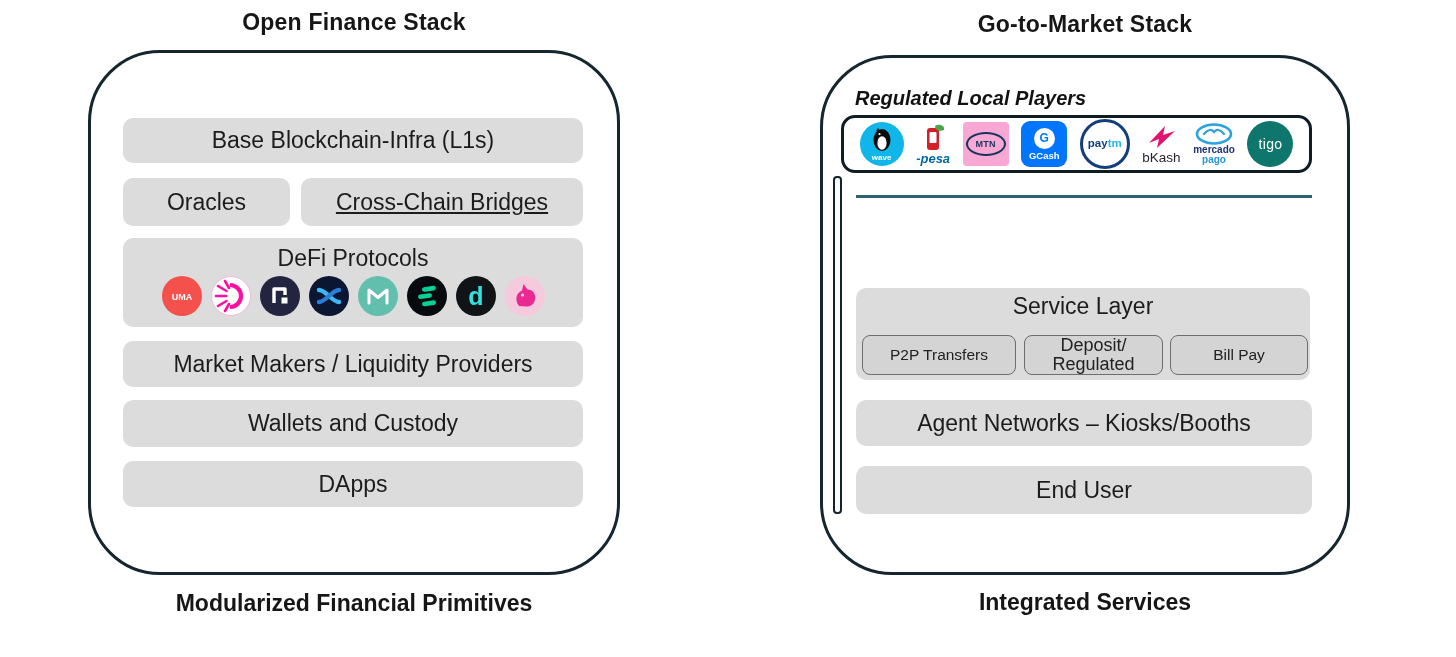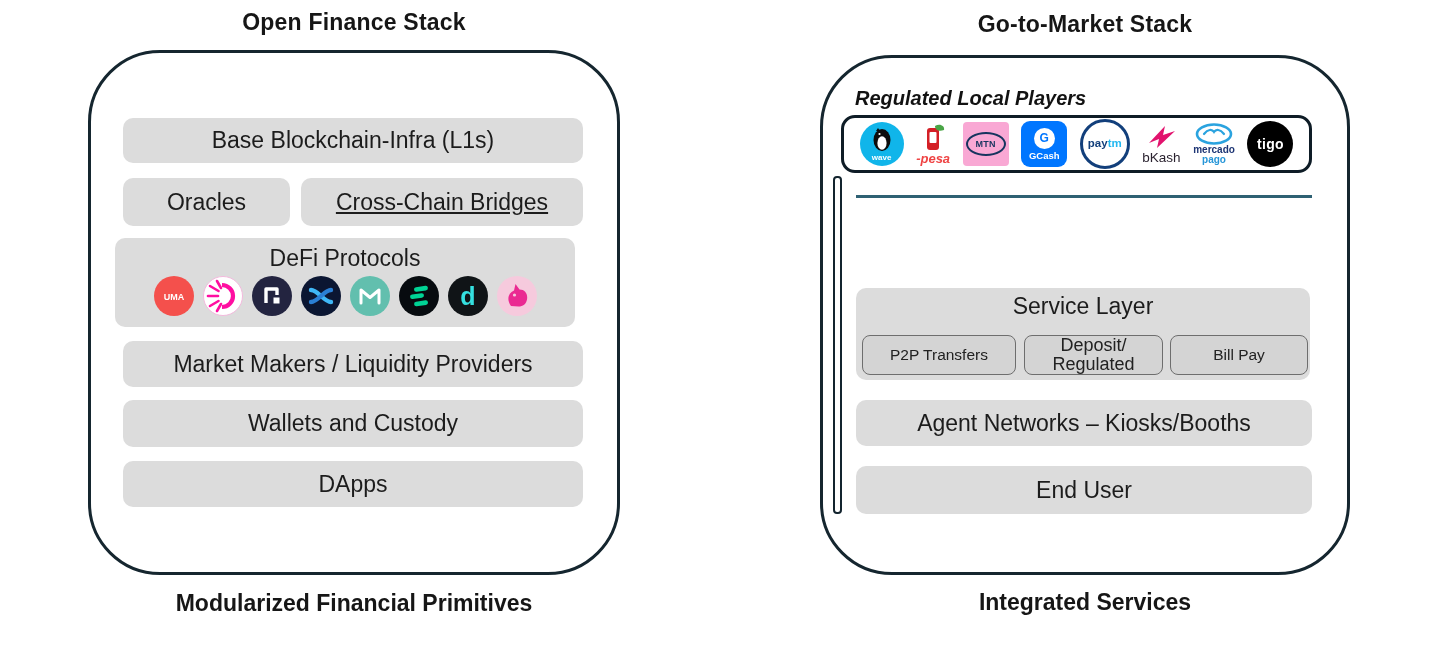--- a/index.html
+++ b/index.html
@@ -21,54 +21,54 @@
   .reg-label{font-size:20px;font-style:italic;font-weight:600;color:#121212;}
   .logos-box{background:#fff;border:3px solid #0e1c26;border-radius:14px;
              display:flex;align-items:center;justify-content:space-evenly;padding:0 3px;}
   .logo-cell{display:flex;flex-direction:column;align-items:center;justify-content:center;line-height:1;}
   .hline{border-top:3px solid #2e6173;height:0;}
   .bracket{background:#fff;border:2px solid #13242e;border-radius:4px;}
   svg text{font-family:"Liberation Sans","DejaVu Sans",sans-serif;}
   
   .wave-circle{position:relative;width:44px;height:44px;border-radius:50%;background:#10b5ea;overflow:hidden;}
   .wave-label{position:absolute;left:0;right:0;bottom:4px;text-align:center;color:#fff;font-size:8px;font-weight:bold;}
-  .mpesa-label{color:#ef4444;font-size:13px;font-weight:bold;font-style:italic;margin-top:-1px;}
+  .mpesa-label{color:#0369a1;font-size:13px;font-weight:bold;font-style:italic;margin-top:-1px;}
   .mtn-box{width:46px;height:44px;background:#f9a8d4;border-radius:4px;display:flex;align-items:center;justify-content:center;}
   .mtn-oval{width:36px;height:20px;border:2.5px solid #16345e;border-radius:50%;display:flex;align-items:center;justify-content:center;
             font-size:9px;font-weight:bold;color:#16345e;letter-spacing:.3px;}
   .gcash-box{width:46px;height:46px;background:#0076ff;border-radius:9px;display:flex;flex-direction:column;align-items:center;justify-content:center;}
   .gcash-g{width:21px;height:21px;background:#fff;border-radius:50%;display:flex;align-items:center;justify-content:center;
            color:#0076ff;font-size:12px;font-weight:bold;}
   .gcash-label{color:#fff;font-size:9.5px;font-weight:bold;margin-top:2px;}
   .paytm-circle{width:44px;height:44px;border-radius:50%;background:#fff;border:3px solid #123f7b;
                 display:flex;align-items:center;justify-content:center;}
   .paytm-p1{color:#123f7b;font-size:11.5px;font-weight:bold;}
   .paytm-p2{color:#22b8f0;font-size:11.5px;font-weight:bold;}
   .bkash-label{color:#2b2330;font-size:13.5px;font-weight:500;margin-top:0px;}
   .mp-line1{color:#1d3574;font-size:10px;font-weight:bold;}
   .mp-line2{color:#2796d8;font-size:10px;font-weight:bold;}
-  .tigo-circle{width:46px;height:46px;border-radius:50%;background:#000000;display:flex;align-items:center;justify-content:center;
-               color:#fff;font-size:14px;font-weight:bold;letter-spacing:.3px;}
+  .tigo-circle{width:46px;height:46px;border-radius:50%;background:#0f766e;display:flex;align-items:center;justify-content:center;
+               color:#fff;font-size:14px;font-weight:normal;letter-spacing:.3px;}
 </style>
 </head>
 <body>
 
 <div id="stage">
 
   <div class="abs stack-title" style="left:88px;top:9px;width:532px;">Open Finance Stack</div>
 
   <div class="abs container" style="left:88px;top:50px;width:532px;height:525px;"></div>
 
   <div class="abs gbox" style="left:123px;top:118px;width:460px;height:45px;">Base Blockchain-Infra (L1s)</div>
 
   <div class="abs gbox" style="left:123px;top:178px;width:167px;height:48px;">Oracles</div>
 
   <div class="abs gbox" style="left:301px;top:178px;width:282px;height:48px;text-decoration:underline;">Cross-Chain Bridges</div>
 
-  <div class="abs gbox-col" style="left:115px;top:238px;width:460px;height:89px;">
+  <div class="abs gbox-col" style="left:123px;top:238px;width:460px;height:89px;">
     <div class="hdr">DeFi Protocols</div>
     <div class="icons-row">
 
       <svg class="defi-icon" viewBox="0 0 40 40">
         <circle cx="20" cy="20" r="20" fill="#f4504c"></circle>
         <text x="20" y="23.5" text-anchor="middle" font-size="9" font-weight="bold" fill="#ffffff">UMA</text>
       </svg>
 
       <svg class="defi-icon" viewBox="0 0 40 40">
         <circle cx="20" cy="20" r="19.5" fill="#ffffff" stroke="#f3b9dd" stroke-width="1"></circle>

